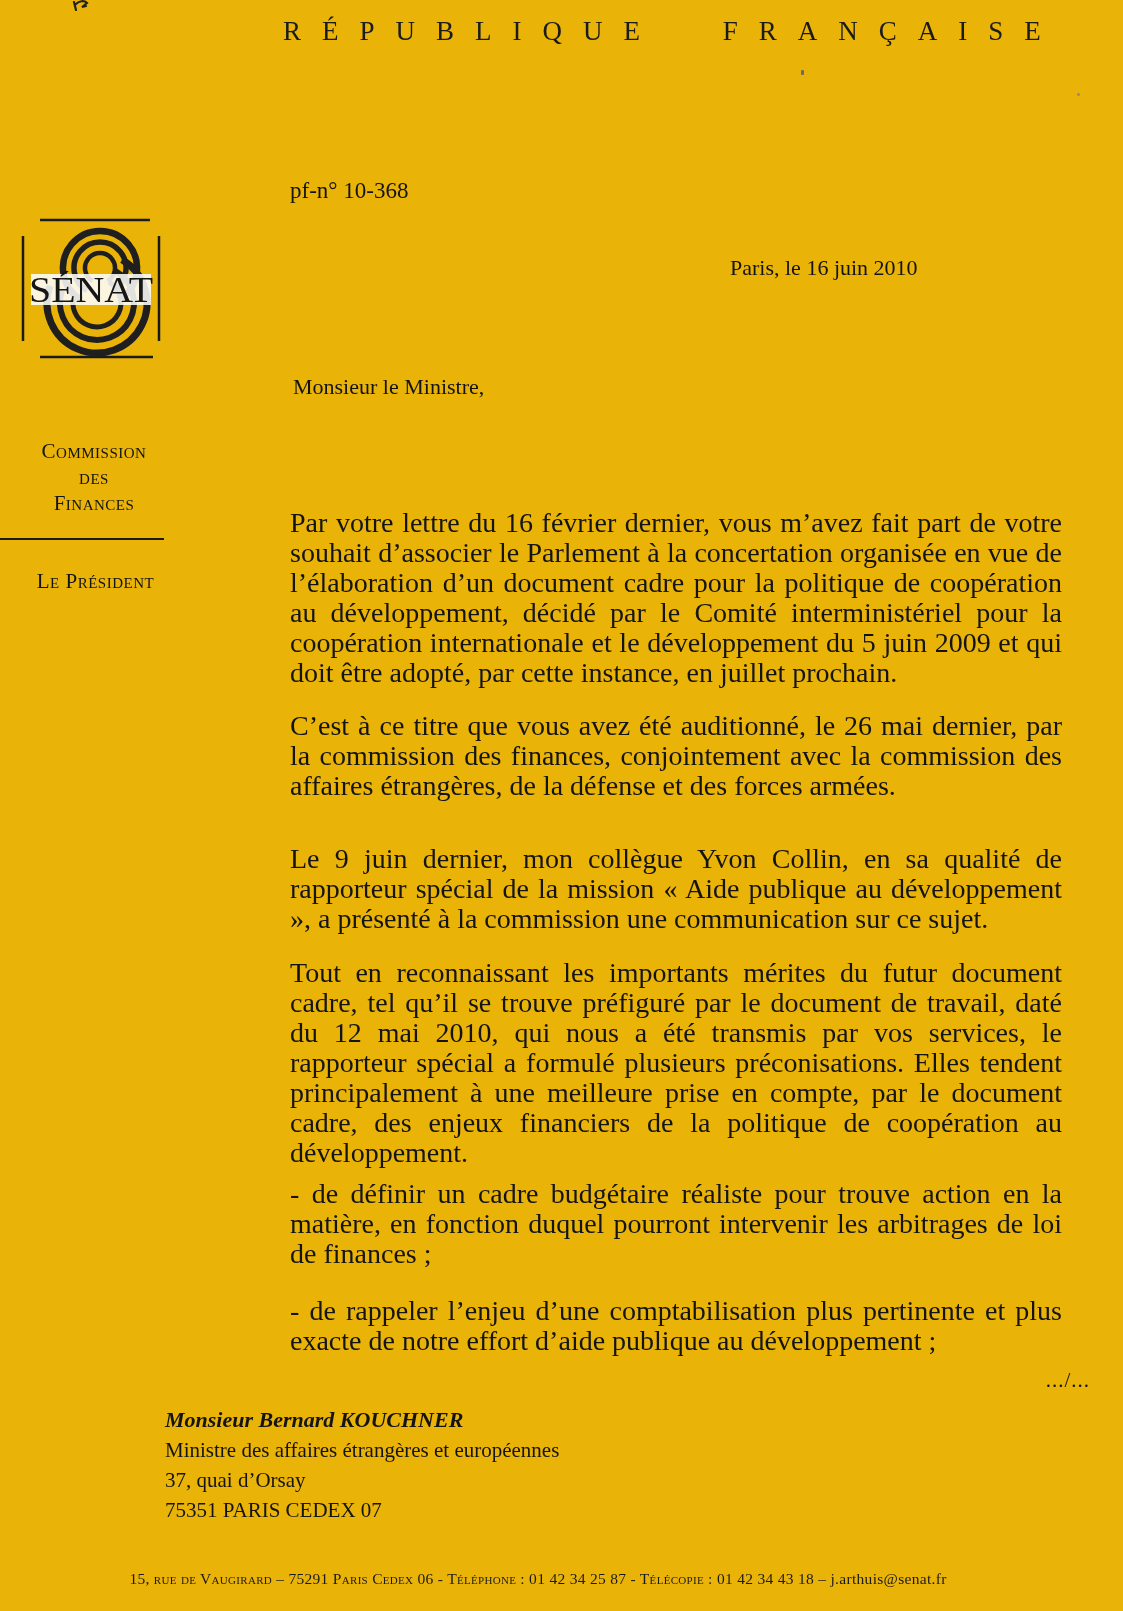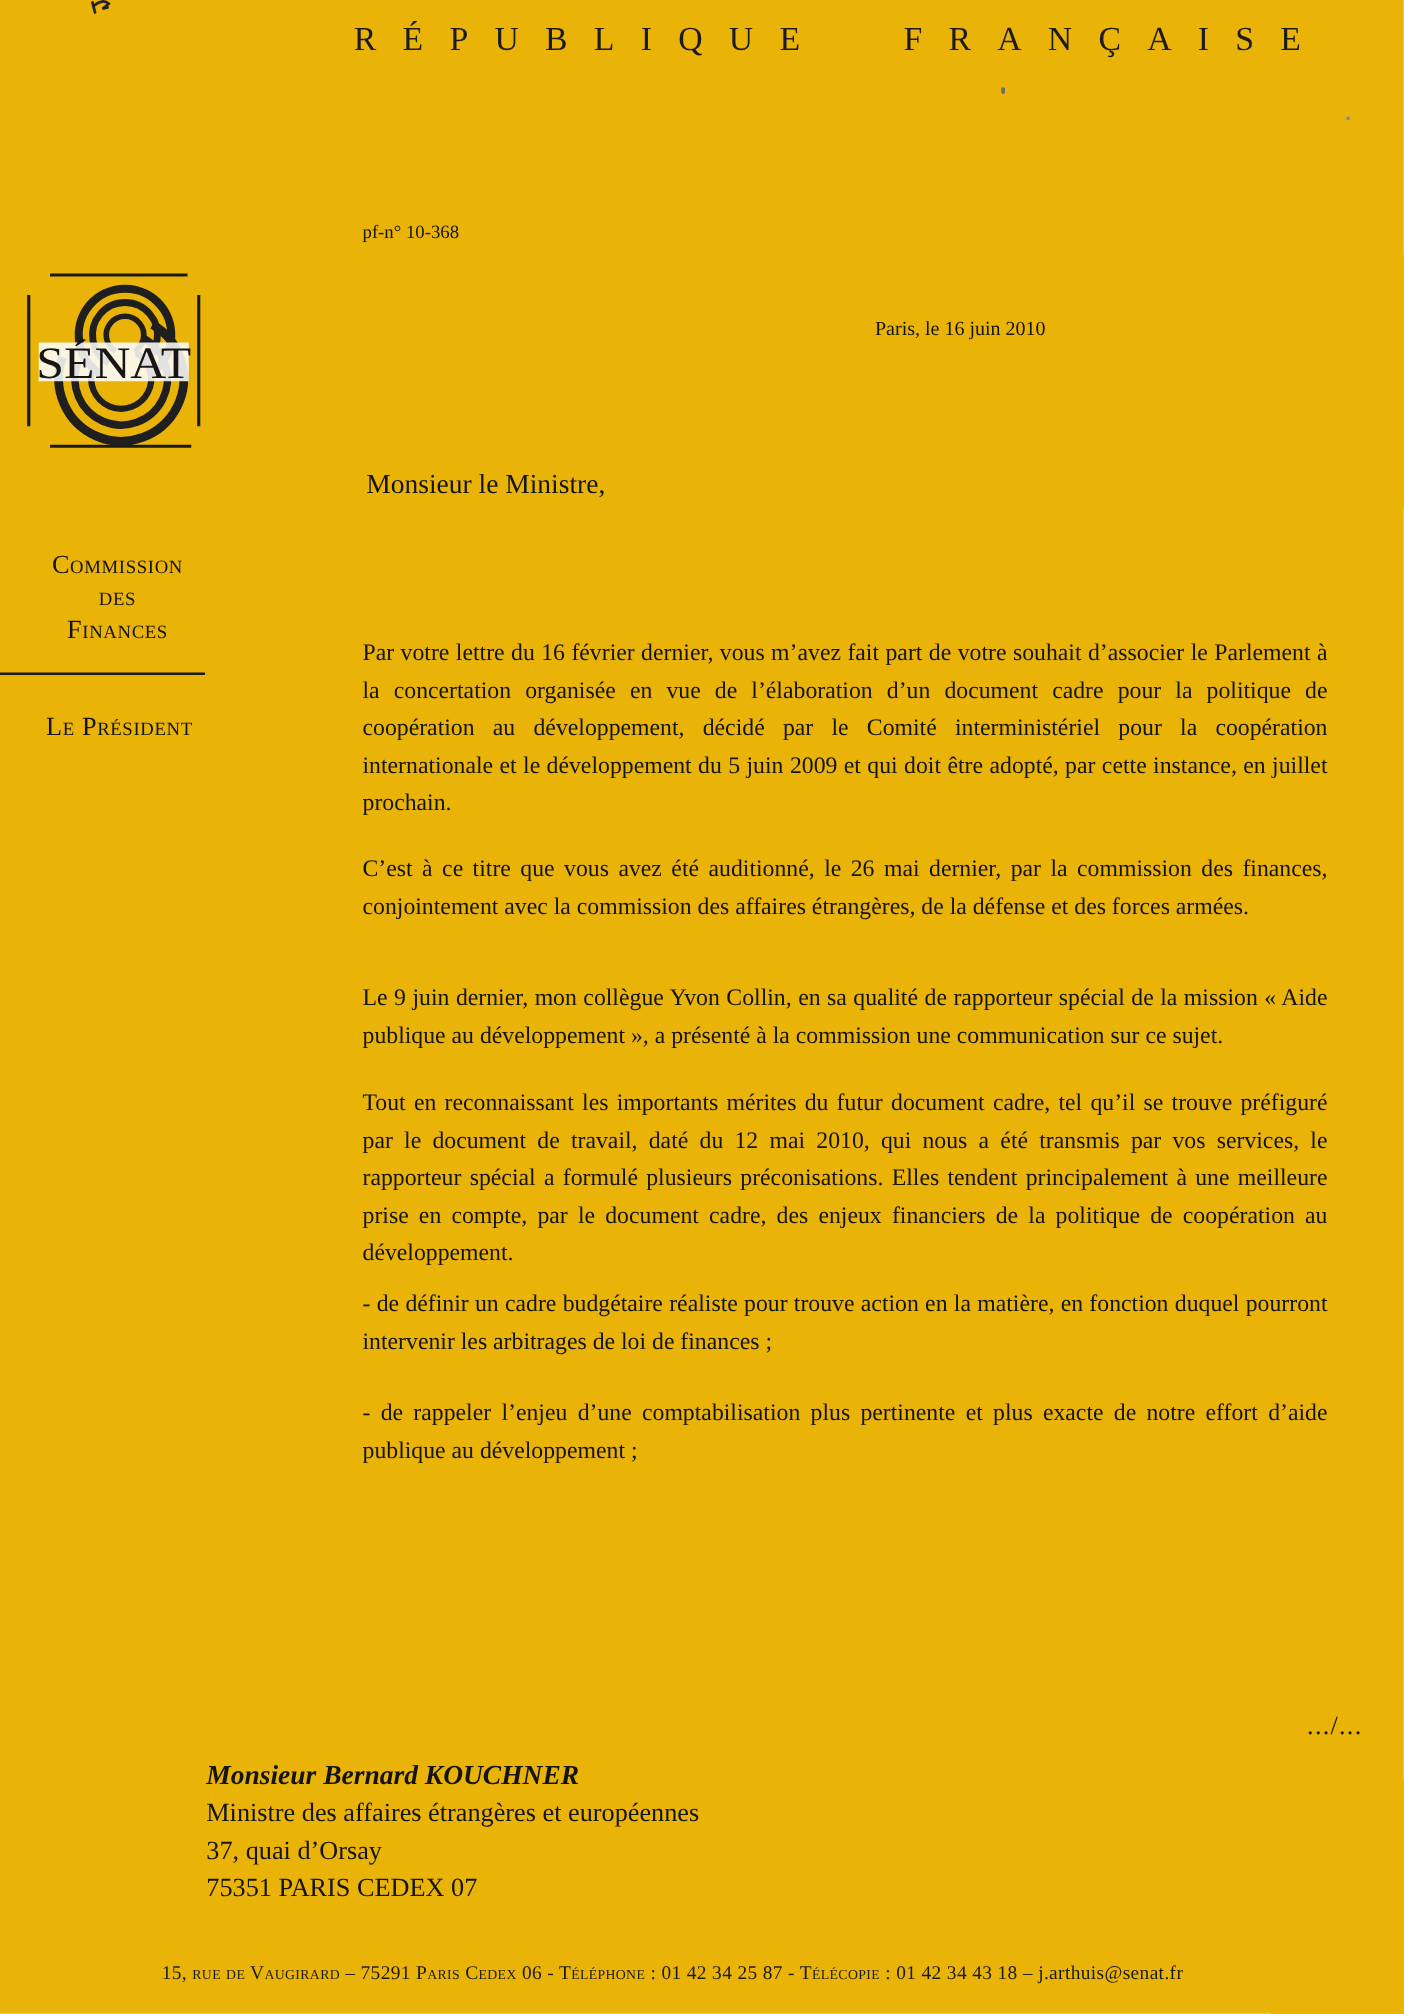--- a/index.html
+++ b/index.html
@@ -6,38 +6,38 @@
   html,body { background:#e8e8e8; }
   body { width:1123px; height:1611px; position:relative;
          font-family:"Liberation Serif", serif; color:#141414; }
   .page { position:absolute; left:0; top:0; width:1123px; height:1611px;
           background:#eab308; overflow:hidden; }
 
   .header-title { position:absolute; left:283px; top:16px; font-size:27px;
           letter-spacing:21px; white-space:nowrap; color:#1b1b1b; }
   .header-title .w2 { margin-left:34px; }
 
-  .ref-number { position:absolute; left:290px; top:178px; font-size:15px; }
+  .ref-number { position:absolute; left:290px; top:178px; font-size:23px; }
 
   .logo { position:absolute; left:15px; top:208px; width:150px; height:160px; }
 
-  .dateline { position:absolute; left:700px; top:255px; font-size:16px; }
+  .dateline { position:absolute; left:730px; top:255px; font-size:22px; }
 
   .salutation { position:absolute; left:293px; top:374px; font-size:22px; }
 
   .sidebar { position:absolute; left:0; top:438px; width:172px; text-align:center; }
   .commission { font-variant:small-caps; font-size:21px; line-height:26px;
                 font-weight:500; letter-spacing:0.5px;padding-left:16px; }
   .sidebar-rule { border:none; border-top:2.5px solid #1a1a1a; width:164px;
                 margin:22px auto 0 0; }
   .president { font-variant:small-caps; font-size:21px; font-weight:500;
                margin-top:29px; letter-spacing:0.5px;margin-left:19px; }
 
   .letter-body { position:absolute; left:290px; top:508px; width:772px;
-                 font-size:19px; line-height:30px; text-align:justify; }
+                 font-size:28px; line-height:30px; text-align:justify; }
   .letter-body p { margin:0; }
   .letter-body p:nth-child(1) { margin-bottom:23px; }
   .letter-body p:nth-child(2) { margin-bottom:43px; }
   .letter-body p:nth-child(3) { margin-bottom:24px; }
   .letter-body p:nth-child(4) { margin-bottom:11px; }
   .letter-body p:nth-child(5) { margin-bottom:27px; }
   .letter-body p:nth-child(6) { margin-bottom:22px; }
 
   .continuation { position:absolute; left:1000px; top:1368px; width:90px;
                   font-size:21px; text-align:right; letter-spacing:1px; }

